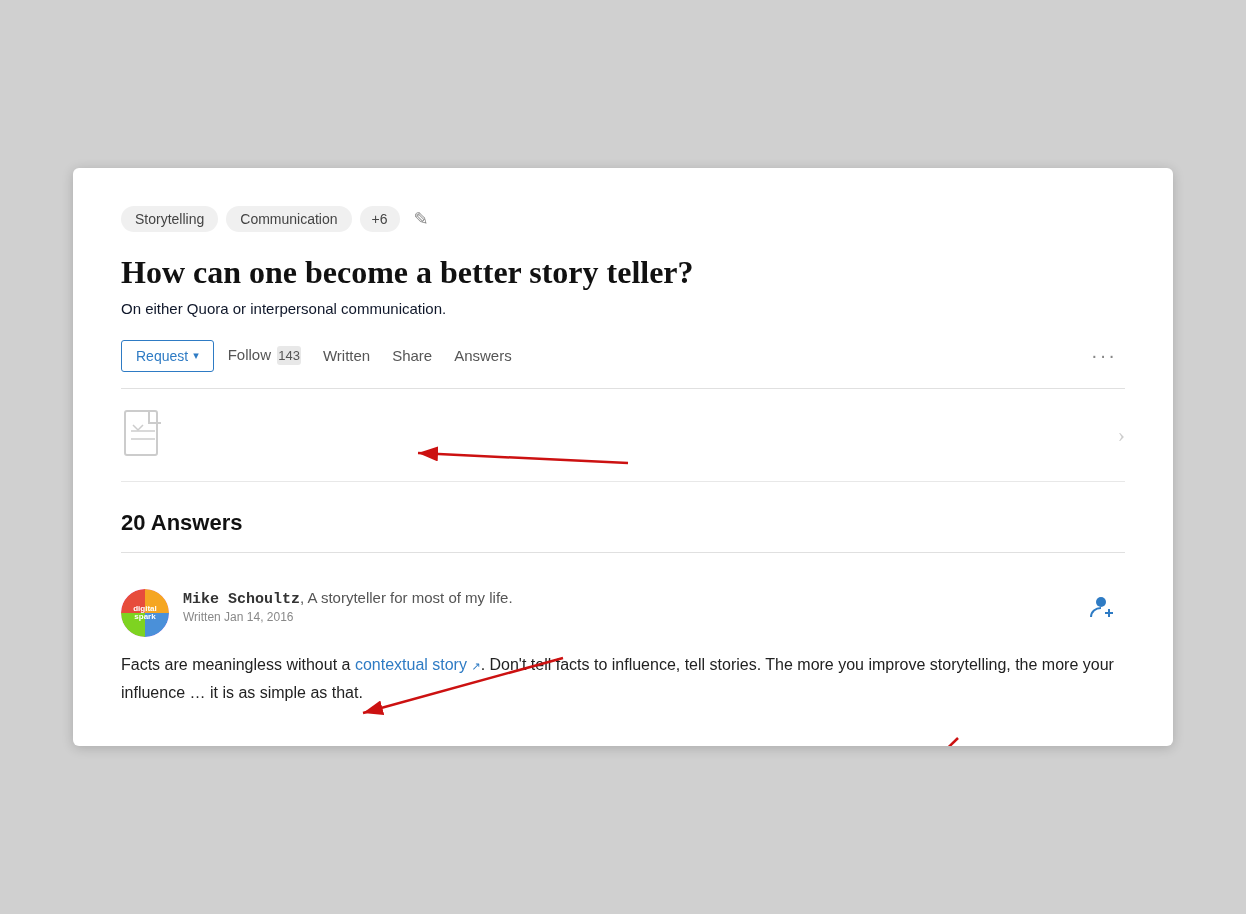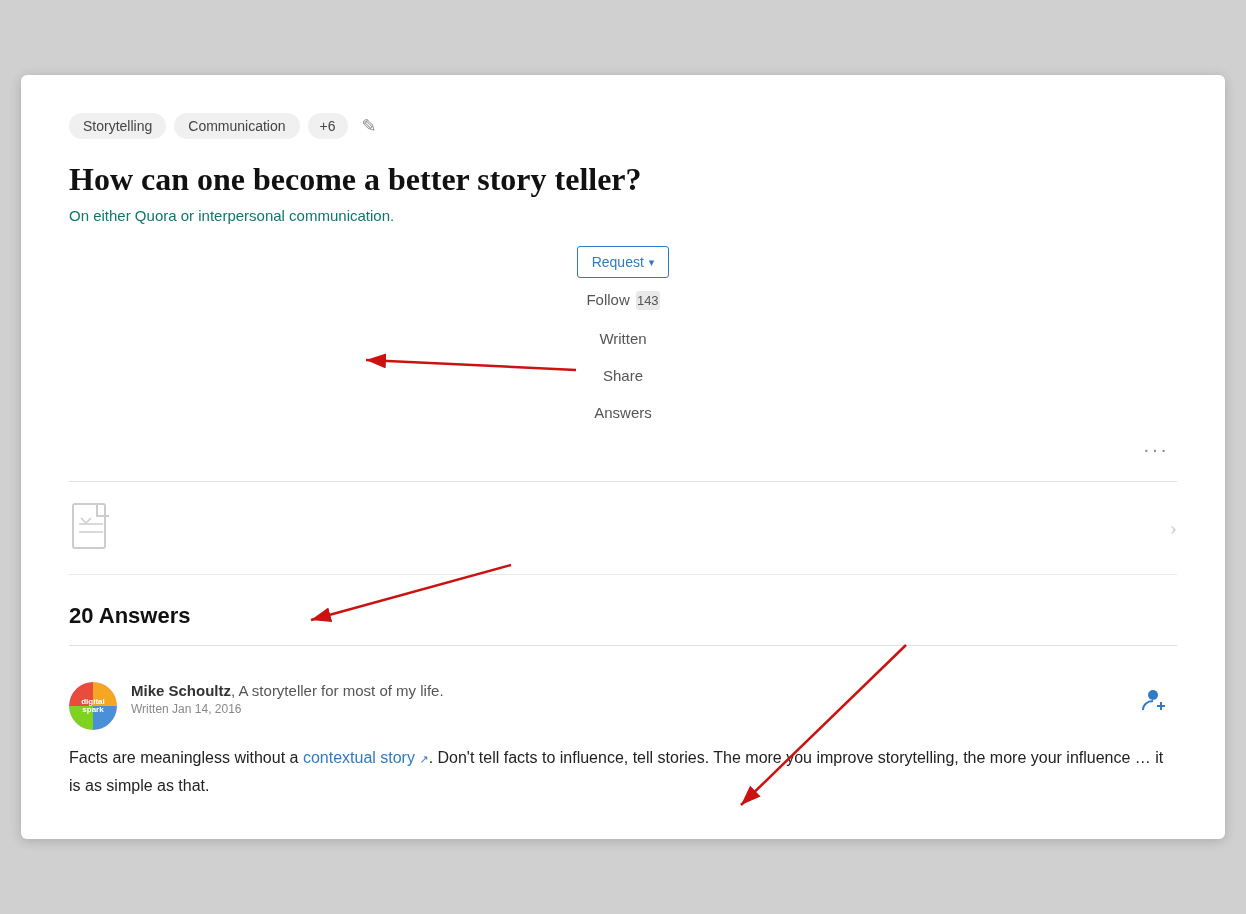--- a/index.html
+++ b/index.html
@@ -8,21 +8,21 @@
       display: flex;
       justify-content: center;
       align-items: center;
       min-height: 100vh;
       font-family: Georgia, 'Times New Roman', serif;
     }
     .card {
       background: #fff;
       border-radius: 6px;
       box-shadow: 0 2px 12px rgba(0,0,0,0.18);
-      width: 1204px;
+      width: 1100px;
       padding: 36px 48px 40px 48px;
       position: relative;
     }
     
     .tags-row {
       display: flex;
       align-items: center;
       gap: 8px;
       margin-bottom: 18px;
     }
@@ -56,34 +56,33 @@
     .question-title {
       font-size: 32px;
       font-weight: bold;
       color: #111;
       margin-bottom: 8px;
       line-height: 1.25;
       font-family: Georgia, serif;
     }
     .question-subtitle {
       font-size: 15px;
-      color: #0f766e;
+      color: #0f172a;
       font-family: Arial, sans-serif;
       margin-bottom: 22px;
     }
     
     .action-bar {
       display: flex;
       align-items: center;
       gap: 6px;
       padding-bottom: 16px;
       border-bottom: 1px solid #e0e0e0;
       margin-bottom: 0;
       position: relative;
-      flex-direction: column;
     }
     .btn-request {
       background: #fff;
       border: 1.5px solid #2e7bc4;
       color: #2e7bc4;
       border-radius: 3px;
       padding: 7px 14px;
       font-size: 14px;
       font-family: Arial, sans-serif;
       cursor: pointer;
@@ -203,21 +202,21 @@
       text-align: center;
       line-height: 1.1;
     }
     .author-info {
       flex: 1;
     }
     .author-name {
       font-size: 15px;
       font-weight: bold;
       color: #333;
-      font-family: Liberation Sans, sans-serif;
+      font-family: Liberation Mono, monospace;
     }
     .author-desc {
       font-size: 15px;
       color: #555;
       font-family: Arial, sans-serif;
     }
     .author-date {
       font-size: 12px;
       color: #888;
       font-family: Arial, sans-serif;

